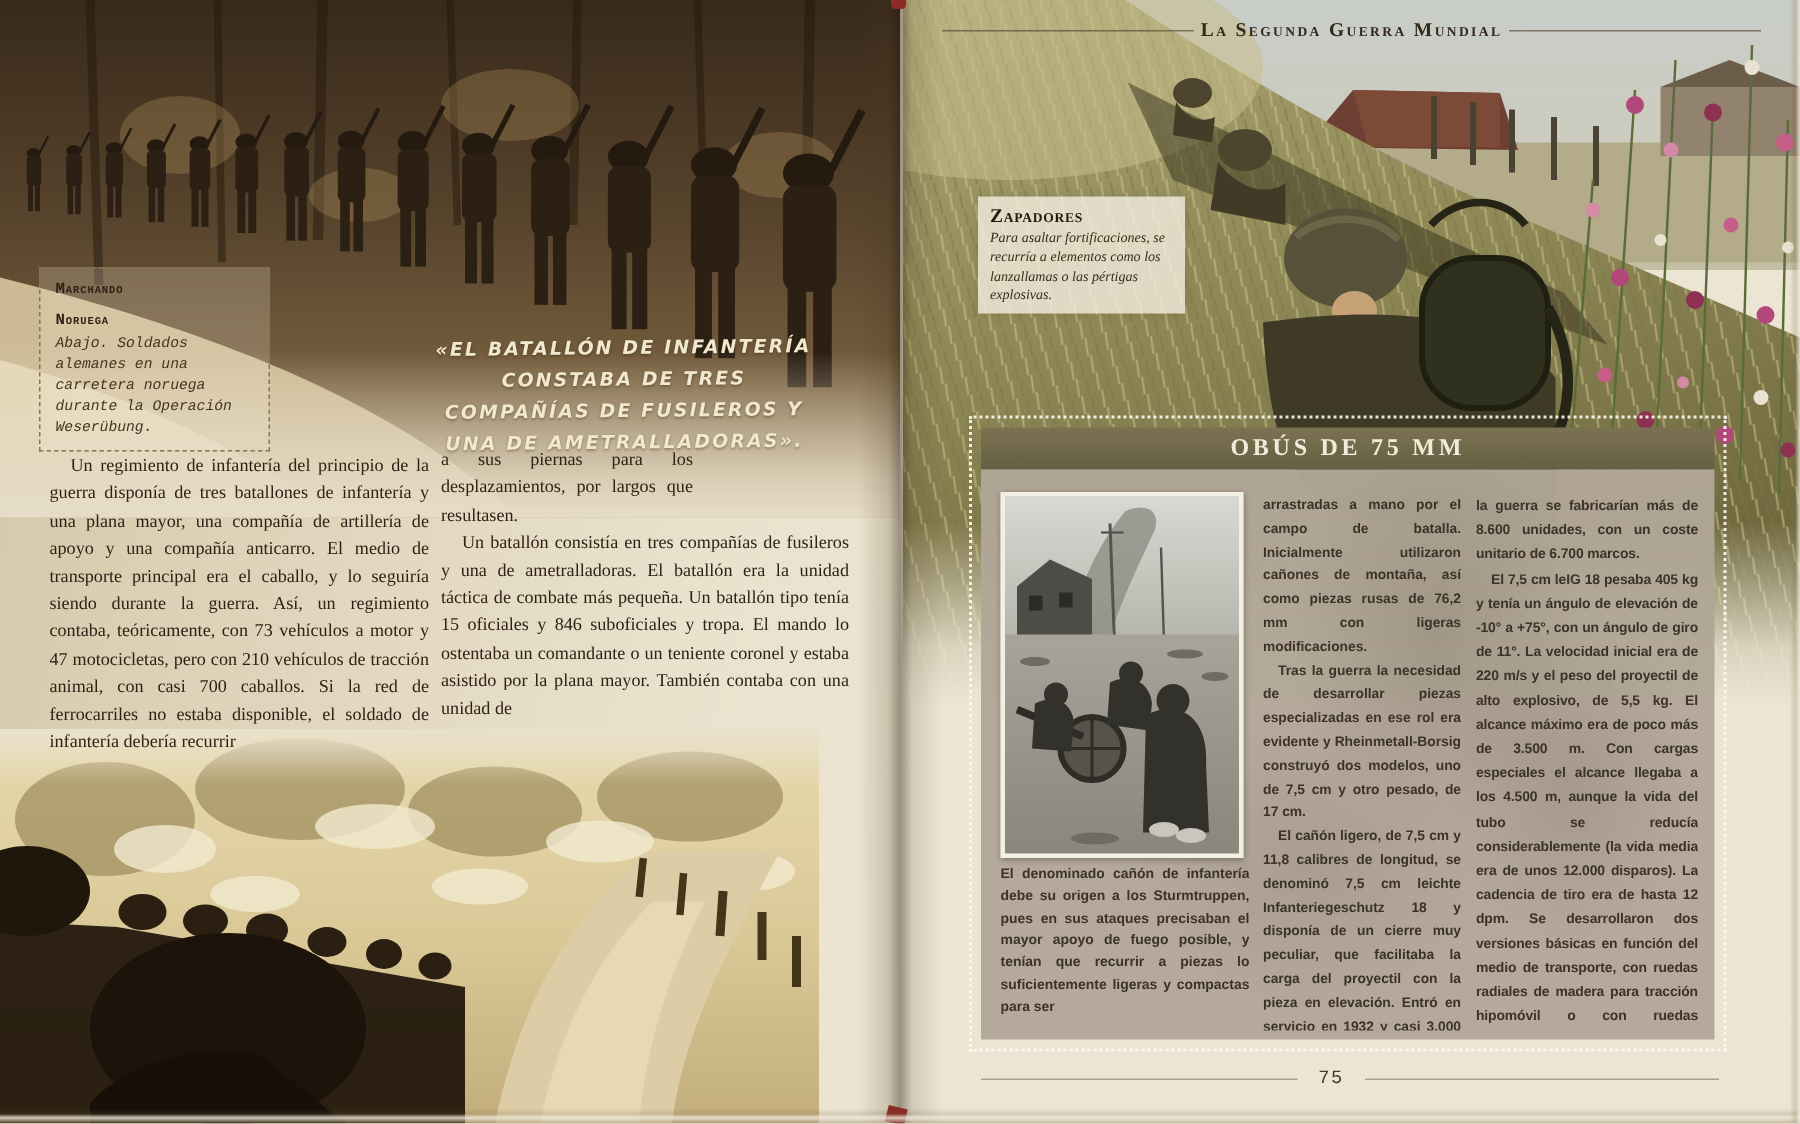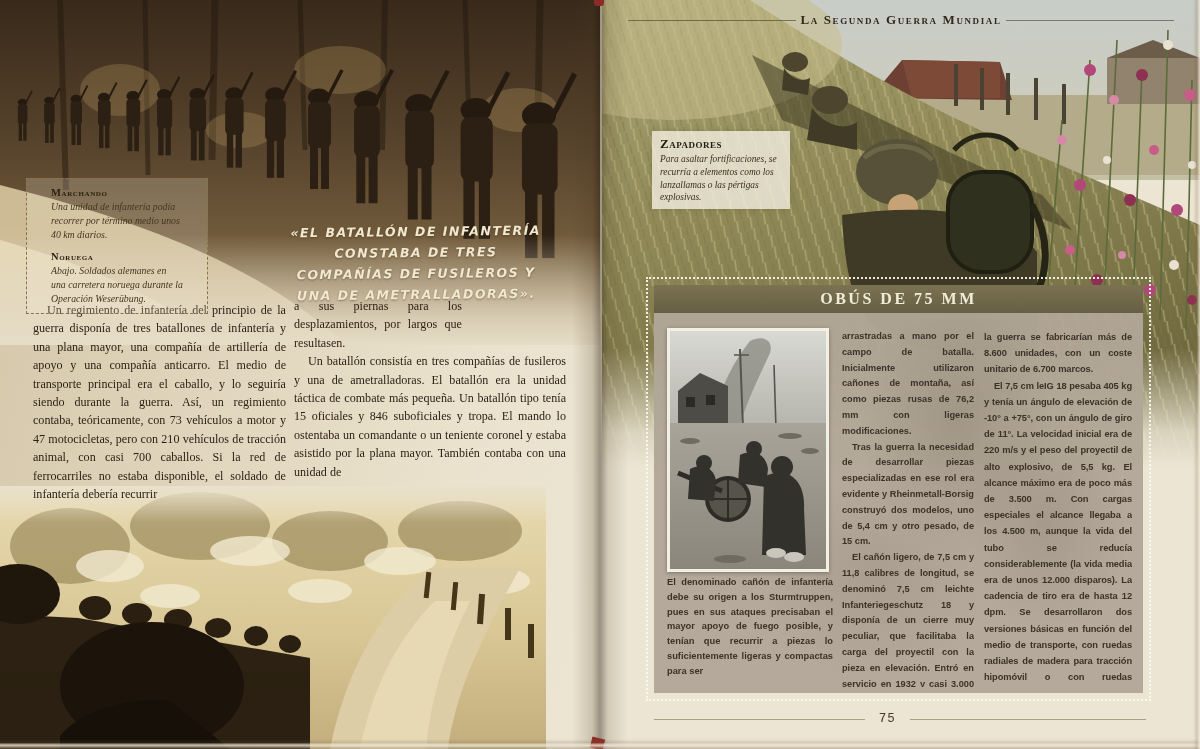--- a/index.html
+++ b/index.html
@@ -3,21 +3,21 @@
 <meta charset="utf-8">
 <style>
   html,body{margin:0;padding:0;}
   body{width:1200px;height:749px;background:#ded5bf;font-family:"Liberation Serif","DejaVu Serif",serif;}
   .book{position:relative;width:1200px;height:749px;overflow:hidden;background:#e9e2cf;}
   .page{position:absolute;top:0;height:749px;}
   
   .page-left{left:0;width:600px;background:linear-gradient(105deg,#d2c4a6 0%,#e0d5bc 38%,#eae2cd 72%,#ece5d2 100%);}
   .photo-marching{position:absolute;left:0;top:0;width:600px;height:345px;}
   .photo-marching::after{content:"";position:absolute;inset:0;background:linear-gradient(to bottom,rgba(228,218,196,0) 68%,rgba(228,218,196,.85) 92%,#e6ddc6 100%);}
-  .caption-box{position:absolute;left:26px;top:178px;width:132px;padding:8px 24px;border:1px dashed #8a744e;background:rgba(242,233,212,.22);z-index:3;}
+  .caption-box{position:absolute;left:26px;top:178px;width:132px;padding:8px 10px;border:1px dashed #8a744e;background:rgba(242,233,212,.22);z-index:3;font-family:Liberation Mono, monospace;}
   .caption-box h4{margin:0 0 2px 0;font-size:10.5px;font-weight:bold;font-variant:small-caps;letter-spacing:.6px;color:#2b1f12;}
   .caption-box h4 + p{margin:0;}
   .caption-box p{margin:0;font-style:italic;font-size:9.8px;line-height:1.42;color:#453520;}
   .caption-box h4.second{margin-top:9px;}
   .quote{position:absolute;left:286px;top:221px;width:260px;z-index:3;text-align:center;
     font-family:"DejaVu Sans",sans-serif;font-style:italic;font-weight:bold;font-size:12.5px;line-height:21px;
     letter-spacing:1.5px;color:#f1e8d0;text-transform:uppercase;text-shadow:0 1px 2px rgba(60,40,20,.45);transform:rotate(-.6deg);}
   .col{position:absolute;z-index:2;text-align:justify;color:#2e2216;font-size:12.1px;line-height:18.4px;hyphens:auto;}
   .col p{margin:0;}
   .col1{left:33px;top:301px;width:253px;}
@@ -126,21 +126,20 @@
           <use href="#sol" transform="translate(344,89) scale(1.12)"></use>
           <use href="#sol" transform="translate(394,92) scale(1.25)"></use>
           <use href="#sol" transform="translate(448,96) scale(1.40)"></use>
           <use href="#sol" transform="translate(508,100) scale(1.55)"></use>
         </g>
       </svg>
     </div>
 
     <aside class="caption-box">
       <h4>Marchando</h4>
-      <p>Una unidad de infantería podía recorrer por término medio unos 40 km diarios.</p>
       <h4 class="second">Noruega</h4>
       <p>Abajo. Soldados alemanes en una carretera noruega durante la Operación Weserübung.</p>
     </aside>
 
     <div class="quote">«El batallón de infantería constaba de tres compañías de fusileros y una de ametralladoras».</div>
 
     <div class="col col1">
       <p>Un regimiento de infantería del principio de la guerra disponía de tres batallones de infantería y una plana mayor, una compañía de artillería de apoyo y una compañía anticarro. El medio de transporte principal era el caballo, y lo seguiría siendo durante la guerra. Así, un regimiento contaba, teóricamente, con 73 vehículos a motor y 47 motocicletas, pero con 210 vehículos de tracción animal, con casi 700 caballos. Si la red de ferrocarriles no estaba disponible, el soldado de infantería debería recurrir</p>
     </div>
     <div class="col col2">
@@ -337,21 +336,21 @@
             <ellipse cx="124" cy="226" rx="10" ry="5" fill="#c9c6bd"></ellipse>
           </svg>
         </div>
 
         <div class="obus-caption">
           <p>El denominado cañón de infantería debe su origen a los Sturmtruppen, pues en sus ataques precisaban el mayor apoyo de fuego posible, y tenían que recurrir a piezas lo suficientemente ligeras y compactas para ser</p>
         </div>
 
         <div class="obus-col obus-col2">
           <p>arrastradas a mano por el campo de batalla. Inicialmente utilizaron cañones de montaña, así como piezas rusas de 76,2 mm con ligeras modificaciones.</p>
-          <p class="ind">Tras la guerra la necesidad de desarrollar piezas especializadas en ese rol era evidente y Rheinmetall-Borsig construyó dos modelos, uno de 5,4 cm y otro pesado, de 15 cm.</p>
+          <p class="ind">Tras la guerra la necesidad de desarrollar piezas especializadas en ese rol era evidente y Rheinmetall-Borsig construyó dos modelos, uno de 7,5 cm y otro pesado, de 17 cm.</p>
           <p class="ind">El cañón ligero, de 7,5 cm y 11,8 calibres de longitud, se denominó 7,5 cm leichte Infanteriegeschutz 18 y disponía de un cierre muy peculiar, que facilitaba la carga del proyectil con la pieza en elevación. Entró en servicio en 1932 y casi 3.000 unidades estaban en servicio al comienzo de la guerra. Cada batallón de infantería alineaba seis piezas en sus compañías de apoyo. Al final de</p>
         </div>
 
         <div class="obus-col obus-col3">
           <p>la guerra se fabricarían más de 8.600 unidades, con un coste unitario de 6.700 marcos.</p>
           <p class="ind">El 7,5 cm leIG 18 pesaba 405 kg y tenía un ángulo de elevación de -10° a +75°, con un ángulo de giro de 11°. La velocidad inicial era de 220 m/s y el peso del proyectil de alto explosivo, de 5,5 kg. El alcance máximo era de poco más de 3.500 m. Con cargas especiales el alcance llegaba a los 4.500 m, aunque la vida del tubo se reducía considerablemente (la vida media era de unos 12.000 disparos). La cadencia de tiro era de hasta 12 dpm. Se desarrollaron dos versiones básicas en función del medio de transporte, con ruedas radiales de madera para tracción hipomóvil o con ruedas neumáticas (en cuyo caso el peso ascendía a 515 kg) para tracción por vehículos.</p>
         </div>
 
       </div>
     </div>

